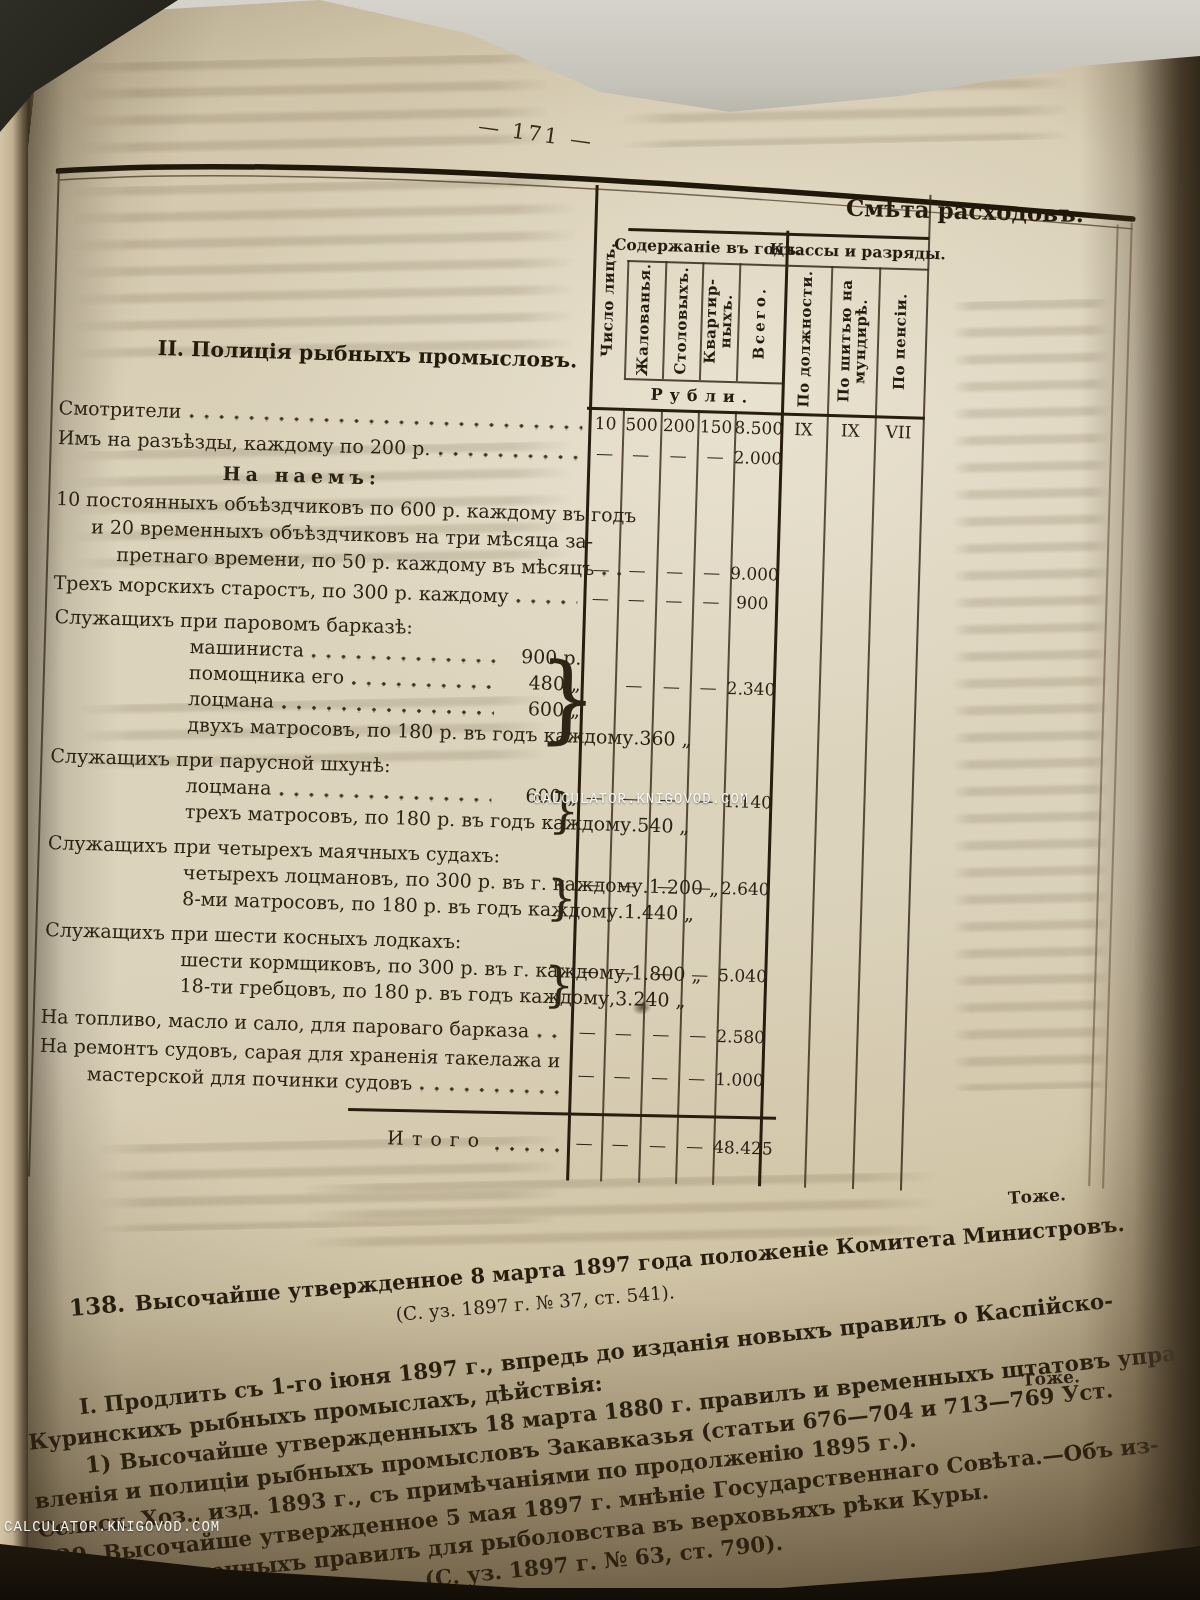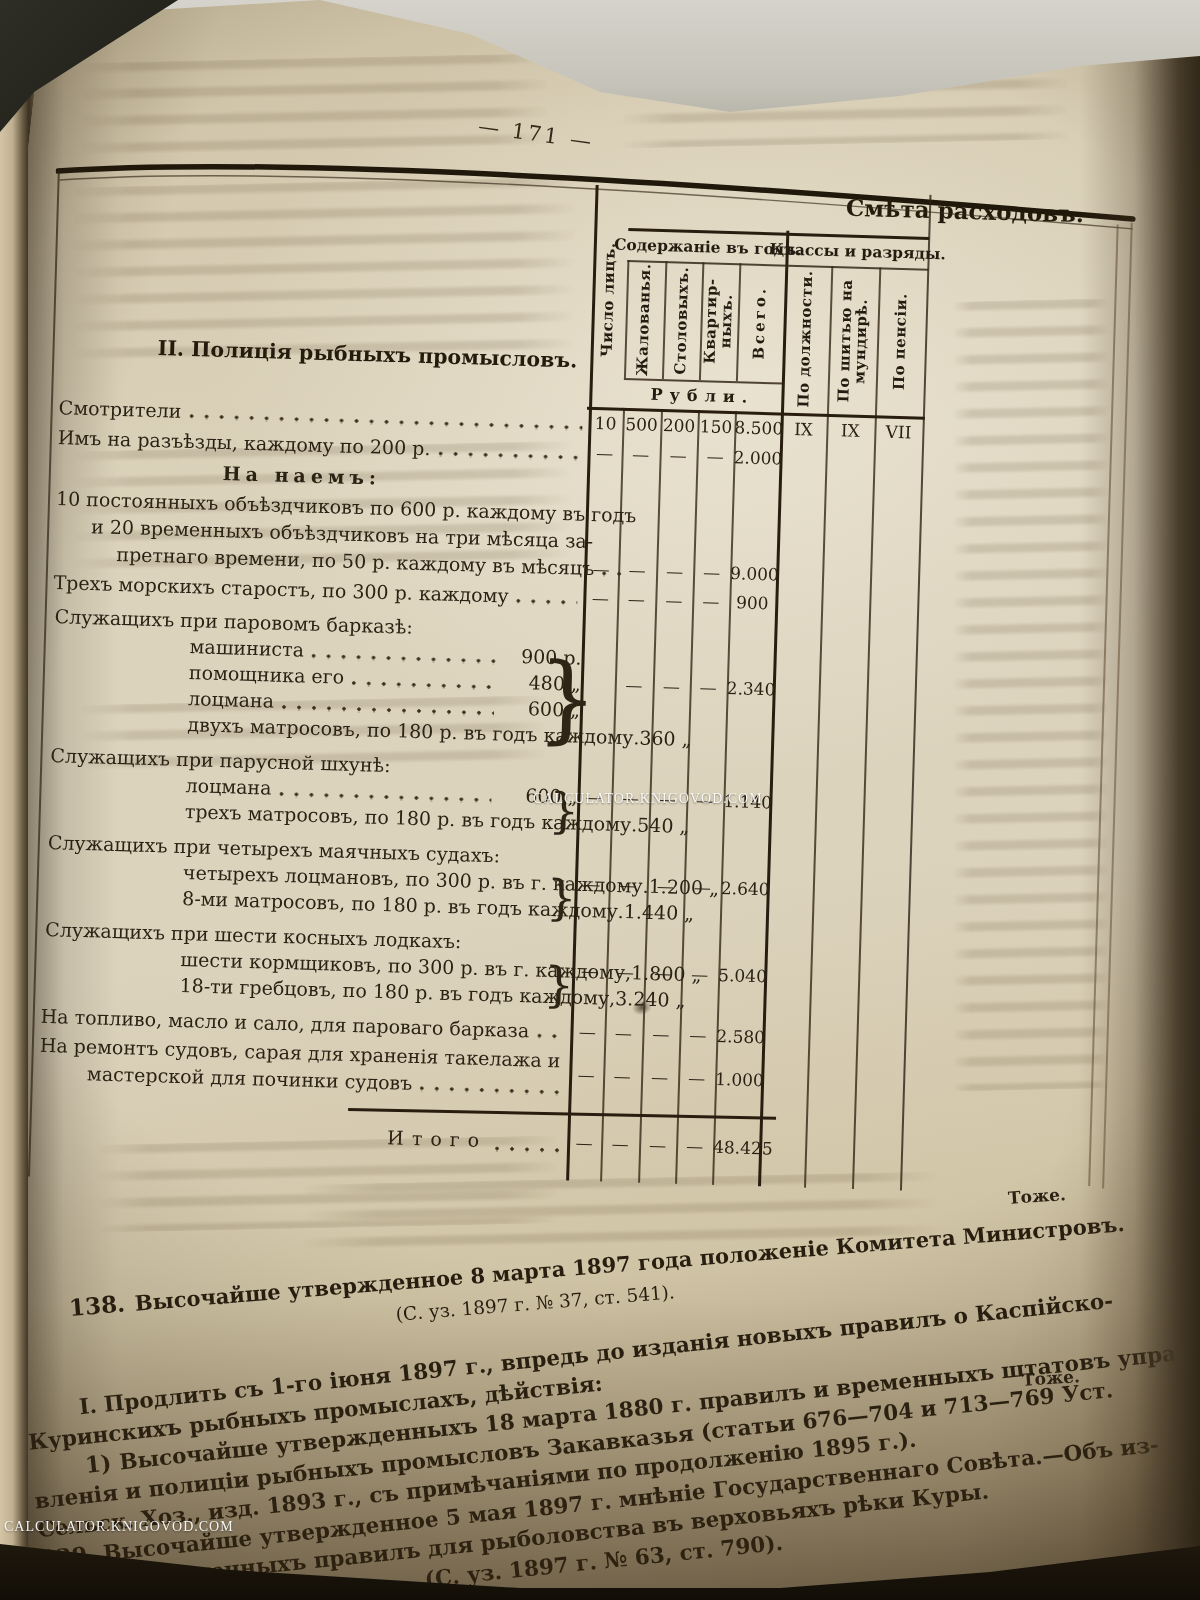--- a/index.html
+++ b/index.html
@@ -114,21 +114,21 @@
   .f138 b{font-size:23px;font-weight:700;margin-right:10px;}
   .fref{text-align:center;margin-top:9px;font-size:18.5px;font-weight:500;}
   .fpars{position:absolute;left:24px;top:1398px;width:1120px;transform:rotate(-5.9deg);transform-origin:0 0;
          color:#271e0f;font-size:21.5px;font-weight:600;line-height:29.5px;}
   .pline{white-space:nowrap;}
   .pline b{font-size:22.5px;margin-right:8px;}
   .pcenter{text-align:center;}
   .mnote{position:absolute;font-size:17px;font-weight:700;color:#2b2114;transform:rotate(-4deg);}
   .mnote1{left:1008px;top:1186px;} .mnote2{left:1022px;top:1368px;}
   
-  .wm{position:absolute;font-family:Liberation Serif, serif;font-size:14px;
+  .wm{position:absolute;font-family:Liberation Mono, monospace;font-size:14px;
       letter-spacing:1px;color:rgba(255,255,255,.93);text-shadow:0 1px 2px rgba(0,0,0,.45);z-index:9;white-space:nowrap;}
   .wm1{left:533px;top:791px;} .wm2{left:4px;top:1519px;}
 </style>
 </head>
 <body>
 
 <div class="shot">
   <div class="surface"></div>
   <div class="spine"></div>
 

